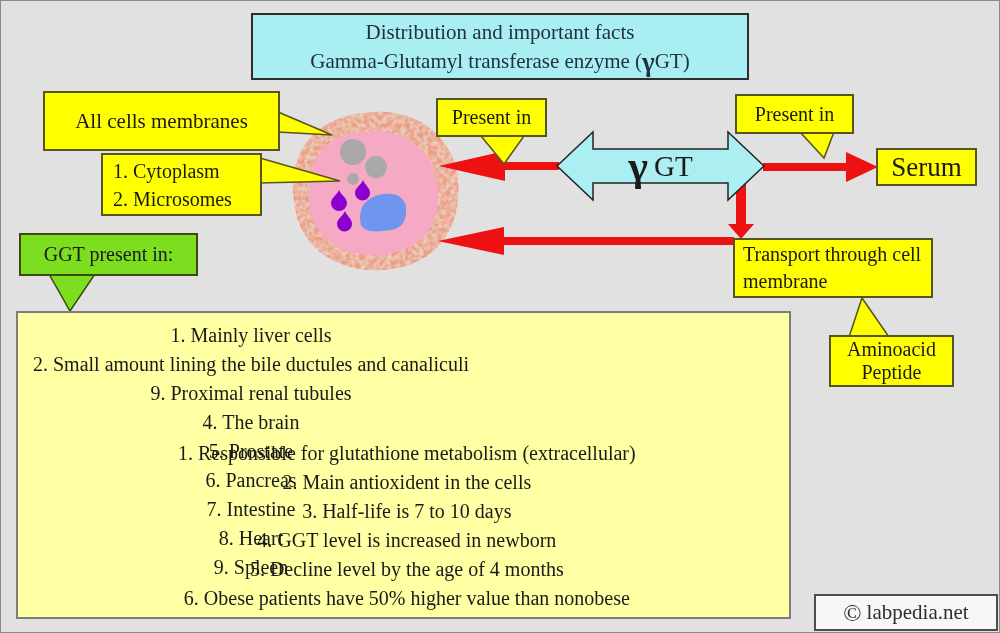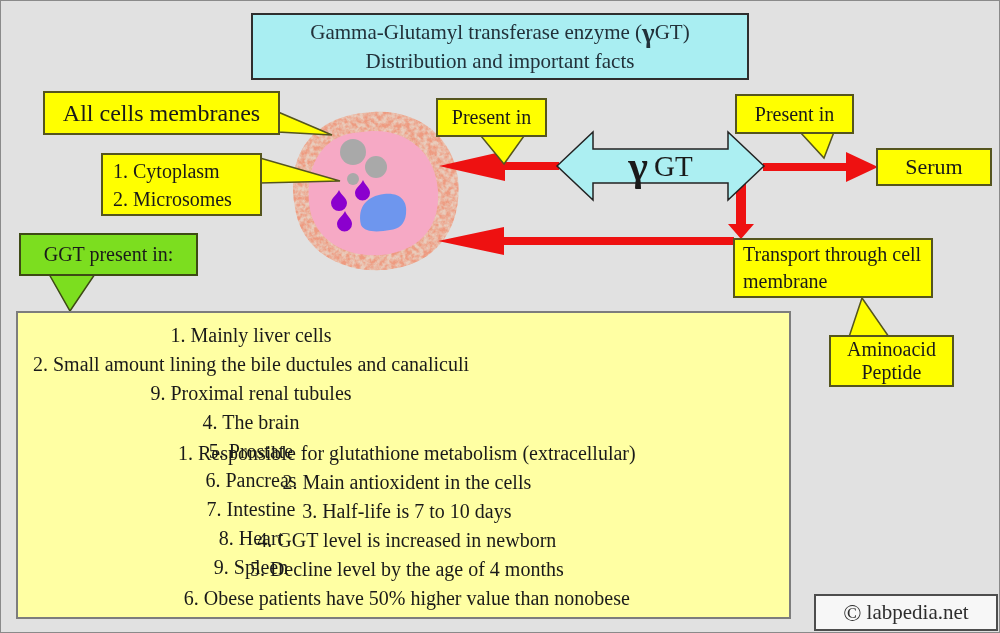--- a/index.html
+++ b/index.html
@@ -12,25 +12,25 @@
   .box{position:absolute;z-index:2;box-sizing:border-box;display:flex;align-items:center;justify-content:center;text-align:center;}
   .yellow{background:#ffff00;border:2px solid #55551e;}
   .green{background:#7cde1f;border:2px solid #3d4a14;}
   .cyanbox{background:#a9eef2;border:2px solid #2e2e2e;}
   .palebox{background:#ffffa3;border:2px solid #7d7d7d;}
   .whitebox{background:#f7f7f7;border:2px solid #4d4d4d;}
 
   #title-box{left:250px;top:12px;width:498px;height:67px;font-size:21px;line-height:29px;flex-direction:column;color:#22313a;}
   #title-box .big-gamma{font-size:27px;font-weight:bold;line-height:20px;vertical-align:-3px;}
 
-  #all-cells-box{left:42px;top:90px;width:237px;height:44px;font-size:24px;}
+  #all-cells-box{left:42px;top:90px;width:237px;height:60px;font-size:21px;}
   #cytoplasm-box{left:100px;top:152px;width:161px;height:63px;font-size:20px;line-height:28px;flex-direction:column;align-items:flex-start;padding-left:10px;text-align:left;}
   #present-left-box{left:435px;top:97px;width:111px;height:39px;font-size:20px;}
   #present-right-box{left:734px;top:93px;width:119px;height:40px;font-size:20px;}
-  #serum-box{left:875px;top:147px;width:116px;height:38px;font-size:22px;}
+  #serum-box{left:875px;top:147px;width:101px;height:38px;font-size:27px;}
   #transport-box{left:732px;top:237px;width:200px;height:60px;font-size:20px;line-height:27px;flex-direction:column;align-items:flex-start;padding-left:8px;text-align:left;}
   #aminoacid-box{left:828px;top:334px;width:125px;height:52px;font-size:20px;line-height:23px;flex-direction:column;}
   #ggt-present-box{left:18px;top:232px;width:179px;height:43px;font-size:20px;}
   #important-facts-box{left:330px;top:380px;width:173px;height:35px;font-size:20px;}
 
   #big-box{left:15px;top:310px;width:775px;height:308px;display:block;padding-left:28px;}
   #locations-list{position:absolute;left:15px;top:8px;font-size:20px;}
   #locations-list .li{line-height:29px;white-space:nowrap;}
   #facts-list{position:absolute;left:160px;top:126px;font-size:20px;}
   #facts-list .li{line-height:29px;white-space:nowrap;}
@@ -81,24 +81,24 @@
     <polygon fill="#ffff00" stroke="#55551e" stroke-width="1.5" points="277,111 277,131 331,134"></polygon>
     <polygon fill="#ffff00" stroke="#55551e" stroke-width="1.5" points="259,157 259,182 339,180"></polygon>
     <polygon fill="#ffff00" stroke="#55551e" stroke-width="1.5" points="480,135 523,135 503,163"></polygon>
     <polygon fill="#ffff00" stroke="#55551e" stroke-width="1.5" points="799,131 833,131 823,157"></polygon>
     <polygon fill="#ffff00" stroke="#55551e" stroke-width="1.5" points="848,336 888,336 861,297"></polygon>
     <polygon fill="#7cde1f" stroke="#3d4a14" stroke-width="1.5" points="48,273 94,273 69,310"></polygon>
     <polygon fill="#7cde1f" stroke="#3d4a14" stroke-width="1.5" points="354,413 393,413 374,435"></polygon>
   </svg>
 
   <div class="box cyanbox" id="title-box">
+    <div>Distribution and important facts</div>
     <div>
       <span>Gamma-Glutamyl transferase enzyme (</span><span class="big-gamma">γ</span><span>GT)</span>
     </div>
-    <div>Distribution and important facts</div>
   </div>
 
   <div class="box" id="enzyme-label">
     <span class="arrow-gamma">γ</span>
     <span class="arrow-gt">GT</span>
   </div>
 
   <div class="box yellow" id="all-cells-box">
     <span>All cells membranes</span>
   </div>

